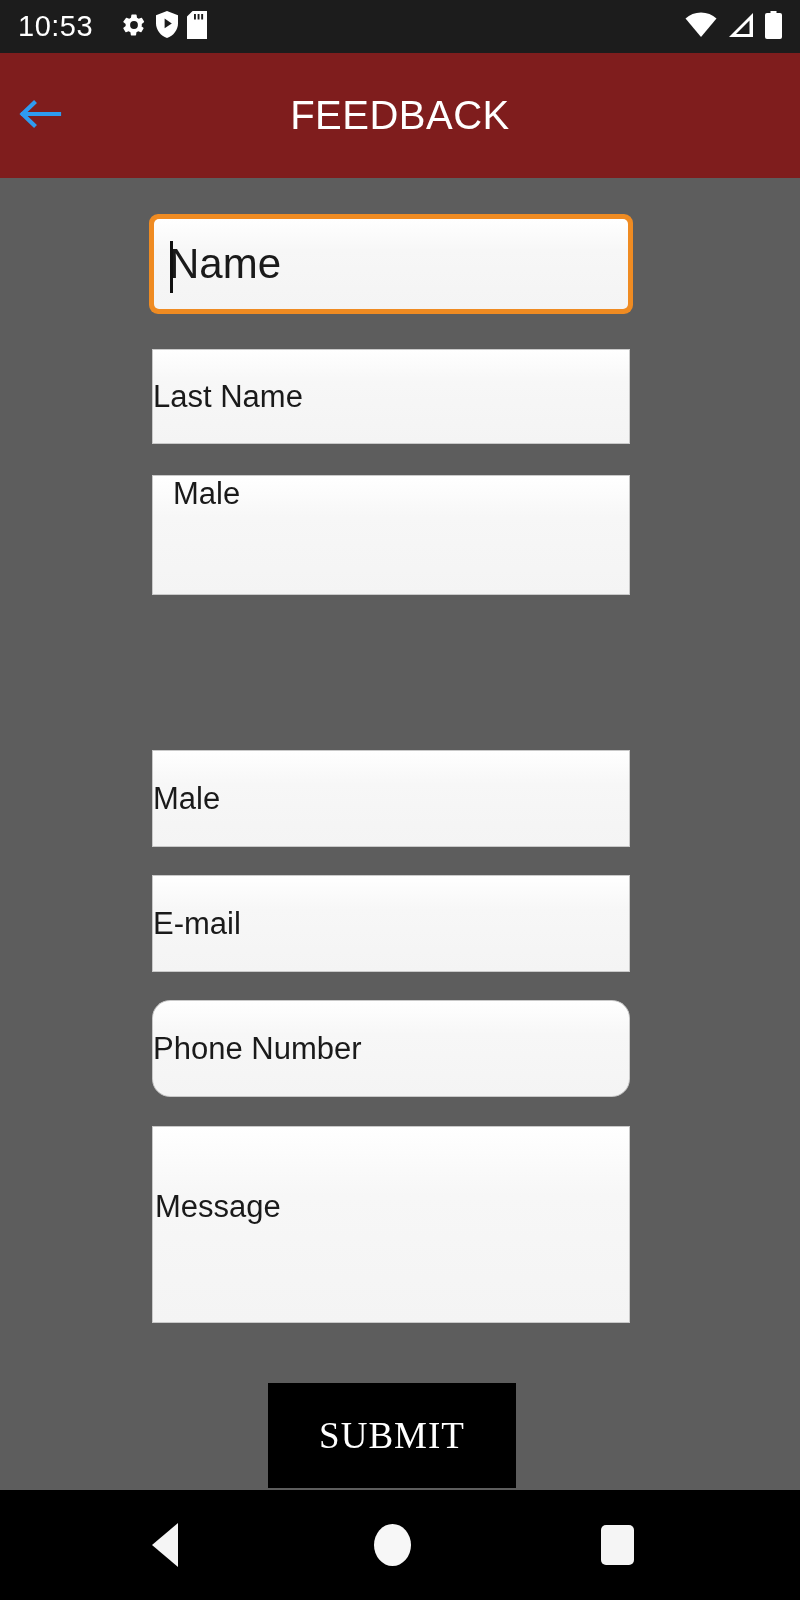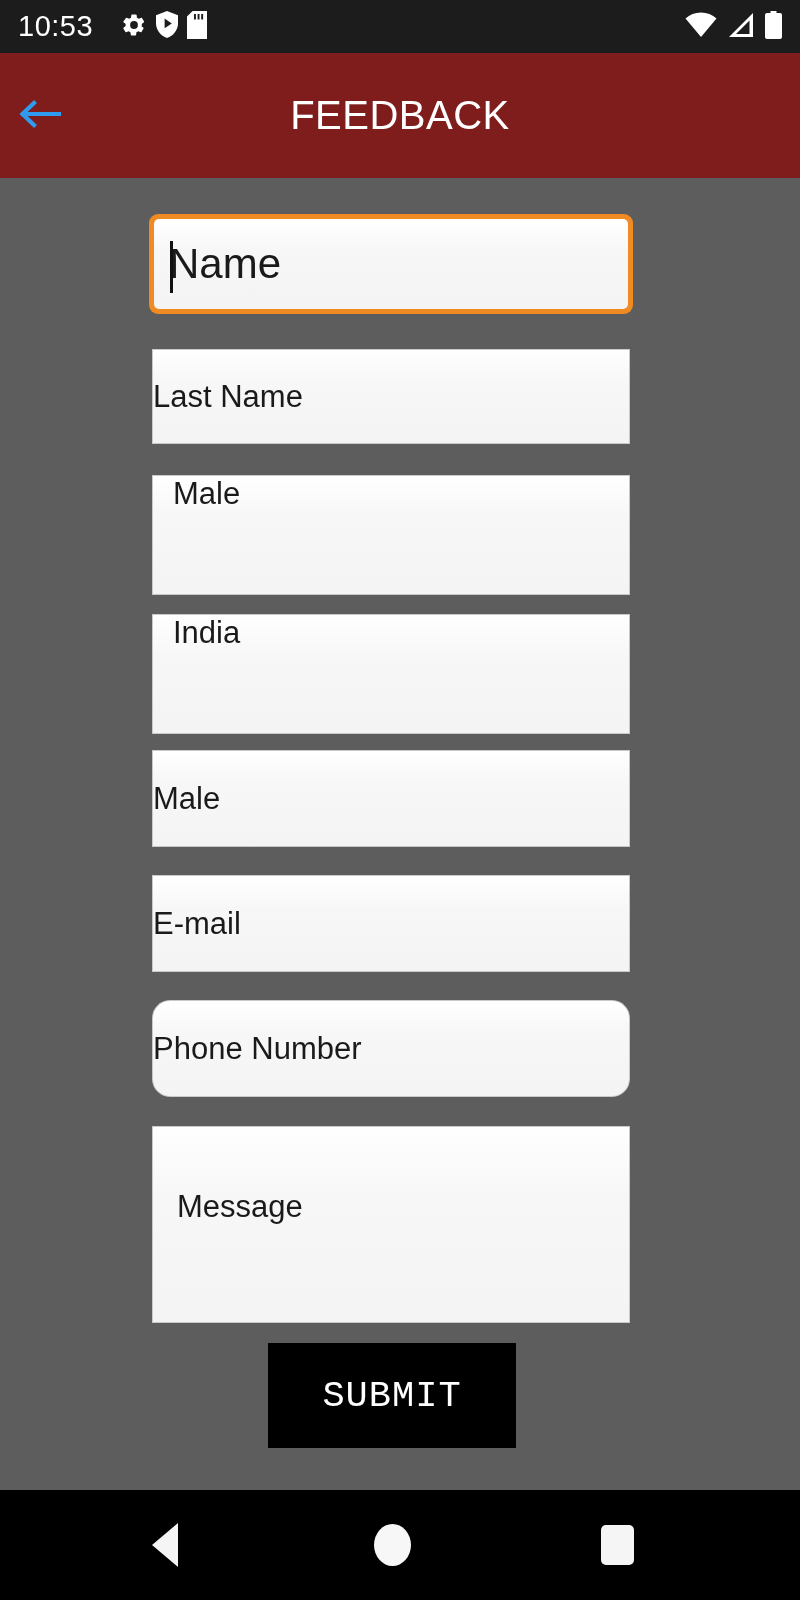--- a/index.html
+++ b/index.html
@@ -109,21 +109,21 @@
     align-items: center;
   }
   
   .field.spinner {
     padding-left: 20px;
     cursor: pointer;
   }
   
   .field.textarea {
     align-items: flex-start;
-    padding-left: 24px;
+    padding-left: 2px;
     padding-top: 62px;
   }
   .focus-wrap {
     position: absolute;
     left: 149px;
     width: 484px;
     background: #ef8b22;
     border-radius: 9px;
     box-sizing: border-box;
     padding: 5px;
@@ -147,32 +147,32 @@
     top: 22px;
     width: 3px;
     height: 52px;
     background: #111111;
   }
 
   
   .submit-btn {
     position: absolute;
     left: 268px;
-    top: 1165px;
+    top: 1205px;
     width: 248px;
     height: 105px;
     background: #000000;
     color: #ffffff;
     font-size: 37px;
     letter-spacing: 1px;
     display: flex;
     align-items: center;
     justify-content: center;
     border: none;
-    font-family: Liberation Mono, monospace;
+    font-family: Liberation Serif, serif;
     cursor: pointer;
   }
 
   
   .nav-bar {
     position: absolute;
     left: 0; top: 1490px;
     width: 800px; height: 110px;
     background: #000000;
   }
@@ -281,23 +281,20 @@
     </div>
 
     <div class="field text-input" style="top:171px; height:95px;">
       <span class="ftext">Last Name</span>
     </div>
 
     <div class="field spinner" style="top:297px; height:120px;">
       <span class="ftext">Male</span>
     </div>
 
-    <div class="field spinner" style="top:436px; height:120px;">
-      <span class="ftext">India</span>
-    </div>
 
     <div class="field text-input" style="top:572px; height:97px;">
       <span class="ftext">Male</span>
     </div>
 
     <div class="field text-input" style="top:697px; height:97px;">
       <span class="ftext">E-mail</span>
     </div>
 
     <div class="field text-input" style="top:822px; height:97px;border-radius:18px;">

